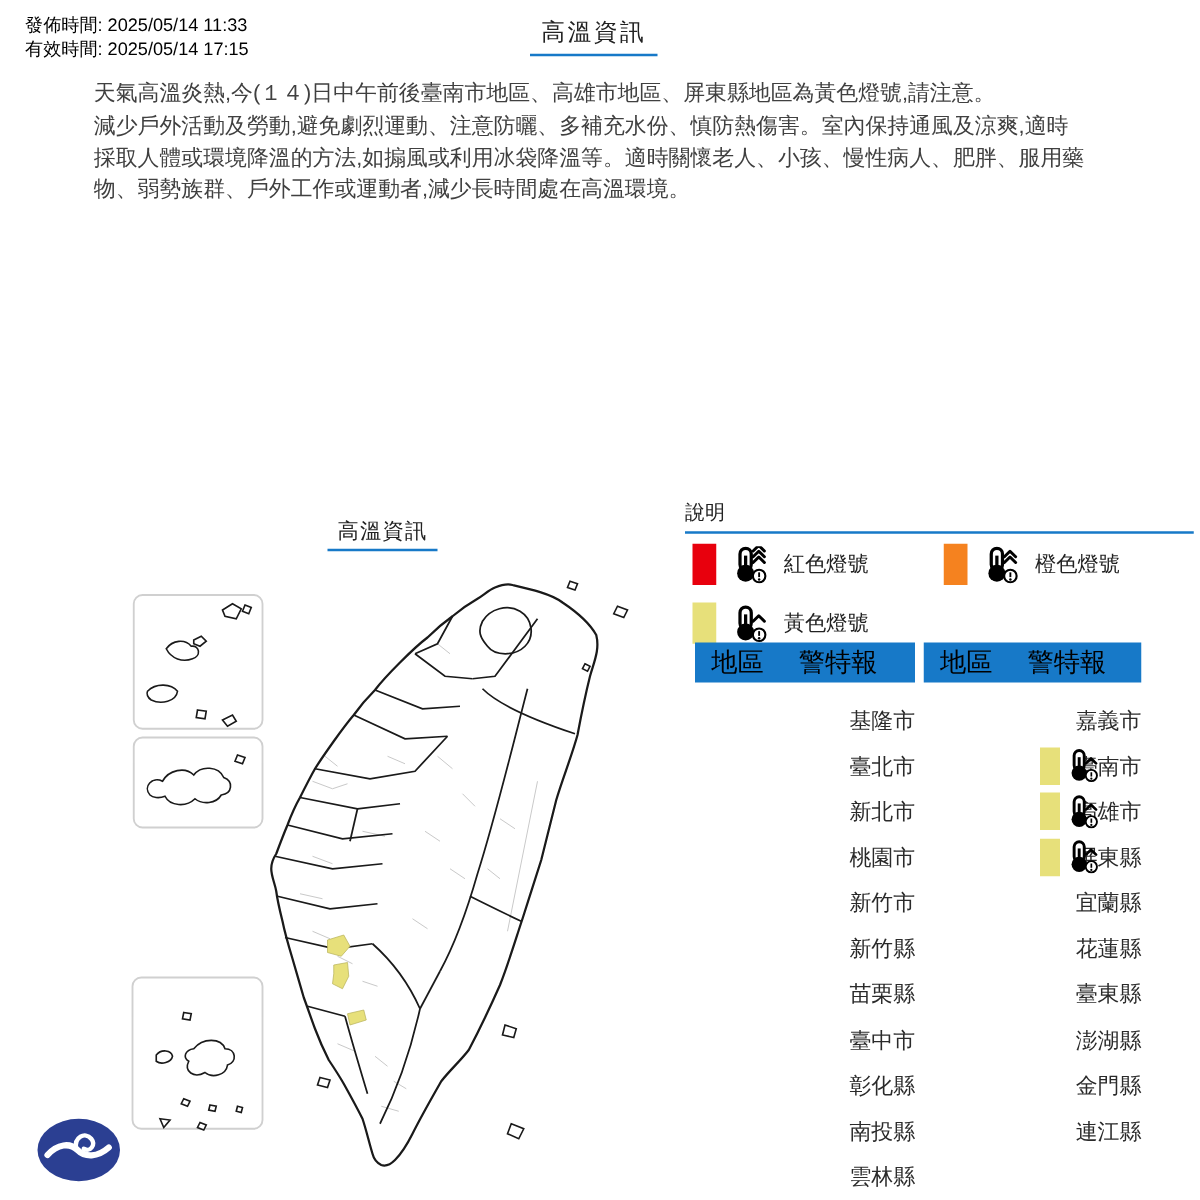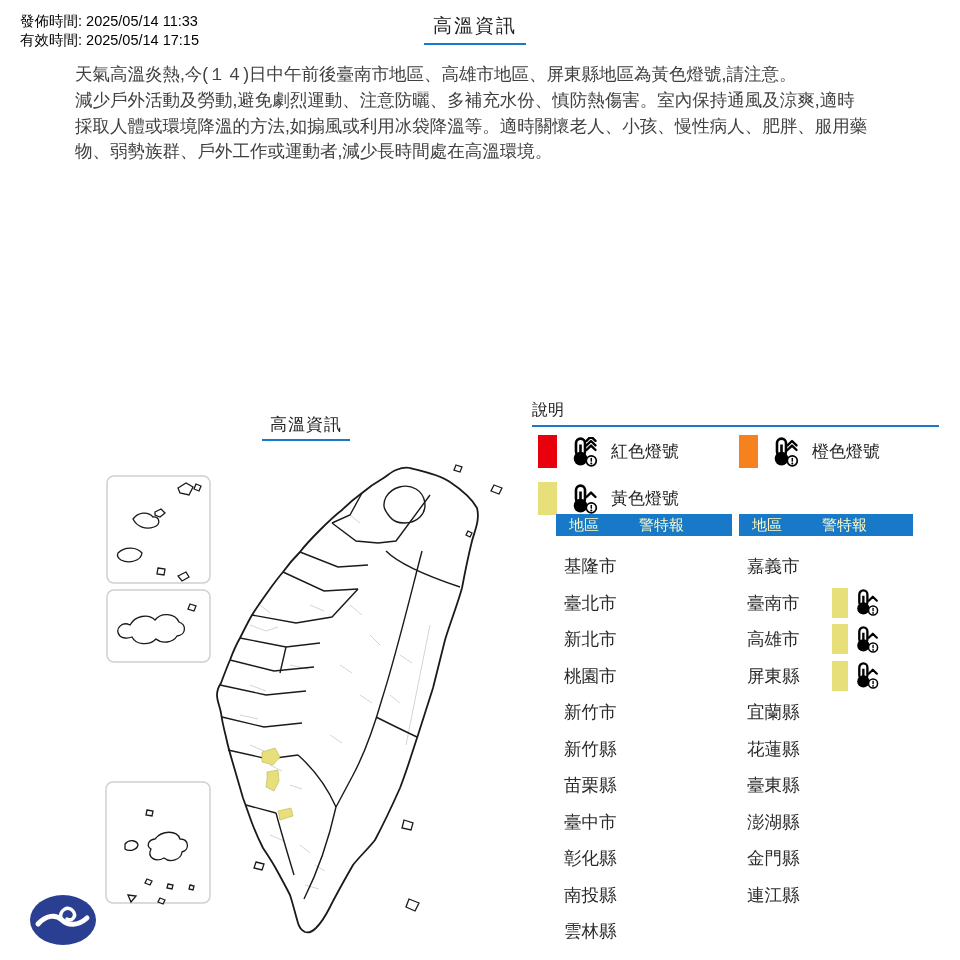--- a/index.html
+++ b/index.html
@@ -24,39 +24,39 @@
   }
   .map-svg{position:absolute;left:100px;top:455px;}
   .coast{fill:#fff;stroke:#1a1a1a;stroke-width:1.8;}
   .county{fill:none;stroke:#1a1a1a;stroke-width:1.4;}
   .town{fill:none;stroke:#c9c9c9;stroke-width:0.8;}
   .islet{fill:#fff;stroke:#1a1a1a;stroke-width:1.3;}
   .inset{fill:#fff;stroke:#d0d0d0;stroke-width:1.5;}
   .ypatch{fill:var(--sig-yellow);stroke:#b9b45e;stroke-width:0.6;}
   .logo{position:absolute;left:28px;top:893px;}
 
-  .legend{position:absolute;left:532px;top:400px;width:407px;}
+  .legend{position:absolute;left:548px;top:400px;width:407px;}
   .legend-title{font-size:16px;color:#222;padding-bottom:4px;border-bottom:2px solid var(--accent);}
   .legend-items{position:relative;height:88px;}
   .legend-item{position:absolute;display:flex;align-items:center;gap:12px;}
   .legend-item.li-0{left:6px;top:8px;}
   .legend-item.li-1{left:207px;top:8px;}
   .legend-item.li-2{left:6px;top:55px;}
   .swatch{width:19px;height:33px;flex:0 0 auto;}
   .li-icon{width:30px;height:30px;flex:0 0 auto;}
   .li-label{font-size:17px;color:#222;white-space:nowrap;}
 
   .dtable{position:absolute;top:514px;}
   #table-left{left:556px;width:176px;}
   #table-right{left:739px;width:174px;}
-  .thead{height:22px;background:var(--accent);color:#fef9c3;display:flex;align-items:center;font-size:15px;}
+  .thead{height:32px;background:var(--accent);color:#000000;display:flex;align-items:center;font-size:21px;}
   .th-region{margin-left:13px;width:57px;}
   .th-warn{margin-left:13px;}
   .trows{margin-top:12px;}
-  .trow{height:36.5px;display:flex;align-items:center;position:relative;font-size:17.5px;color:#2a2a2a;}
+  .trow{height:36.5px;display:flex;align-items:center;position:relative;font-size:17.5px;color:#2a2a2a;justify-content:flex-end;}
   .rname{padding-left:8px;white-space:nowrap;}
   .badge{position:absolute;left:93px;top:3px;display:flex;align-items:center;gap:5px;}
   .swatch2{width:16px;height:30px;display:inline-block;}
   .b-icon{width:27px;height:27px;display:inline-block;}
 </style>
 </head>
 <body>
 
 <div class="meta">
   <div><span>發佈時間: </span><span>2025/05/14 11:33</span></div>

